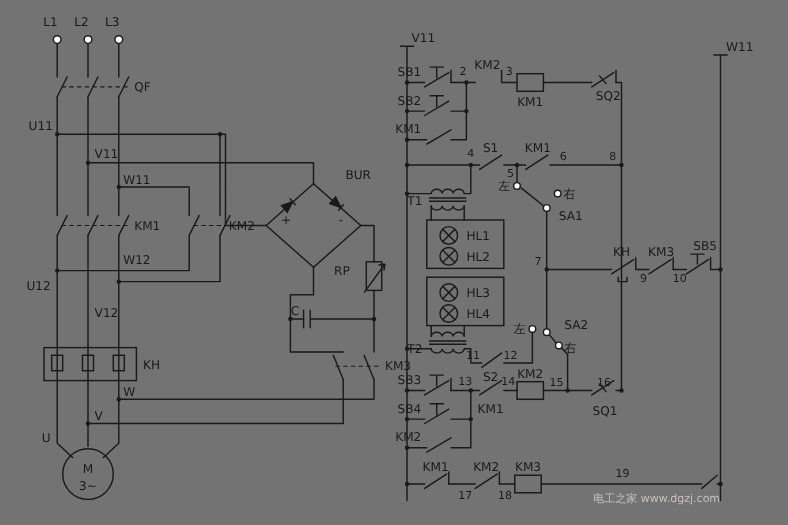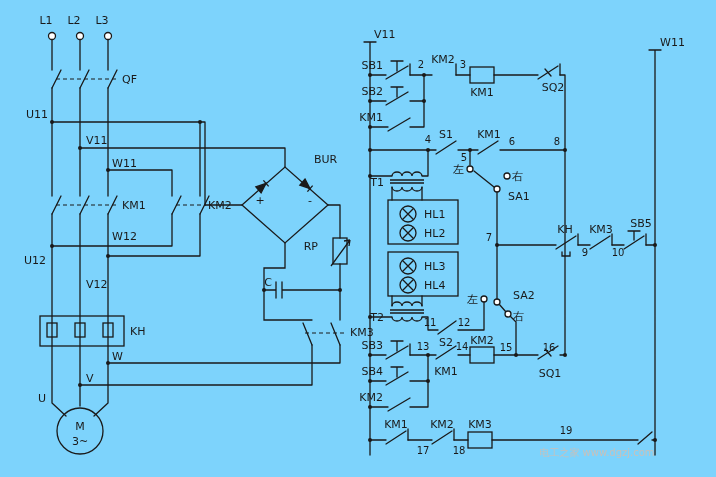--- a/index.html
+++ b/index.html
@@ -1,16 +1,16 @@
 <!DOCTYPE html>
 <html><head>
 <meta charset="utf-8">
 <style>
   html,body{margin:0;padding:0;background:#ffffff;}
-  .canvas{position:relative;width:716px;height:477px;background:#7dd3fc;overflow:hidden;}
+  .canvas{position:relative;width:716px;height:477px;background:#737373;overflow:hidden;}
   svg{display:block;}
   text{font-family:"DejaVu Sans","Liberation Sans",sans-serif;font-size:11px;fill:#1a1a1a;}
   text.num{font-size:10px;}
   text.watermark{font-size:10px;fill:#c8c1ba;}
 </style>
 </head>
 <body>
 
 <div class="canvas">
 <svg viewBox="0 0 716 477" width="716" height="477">

